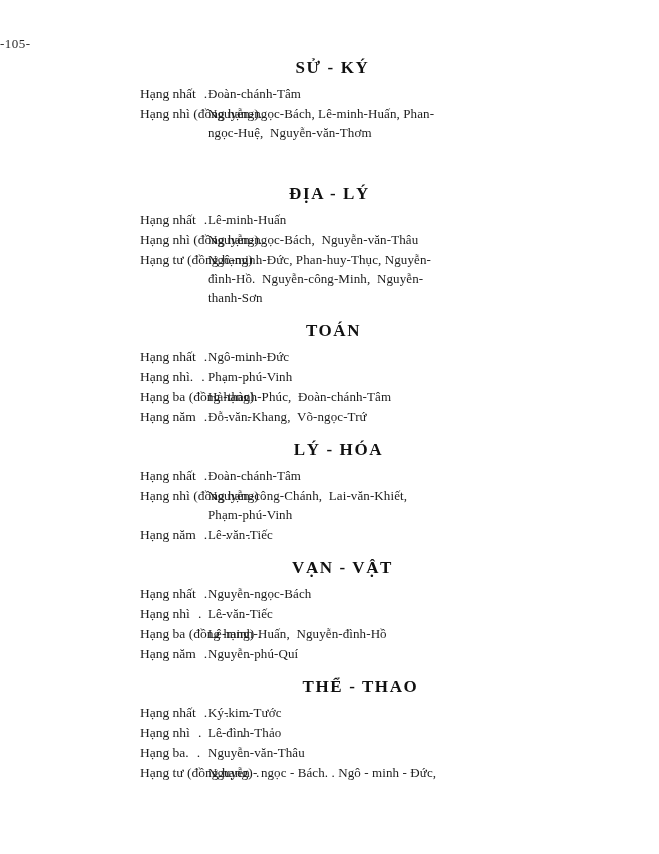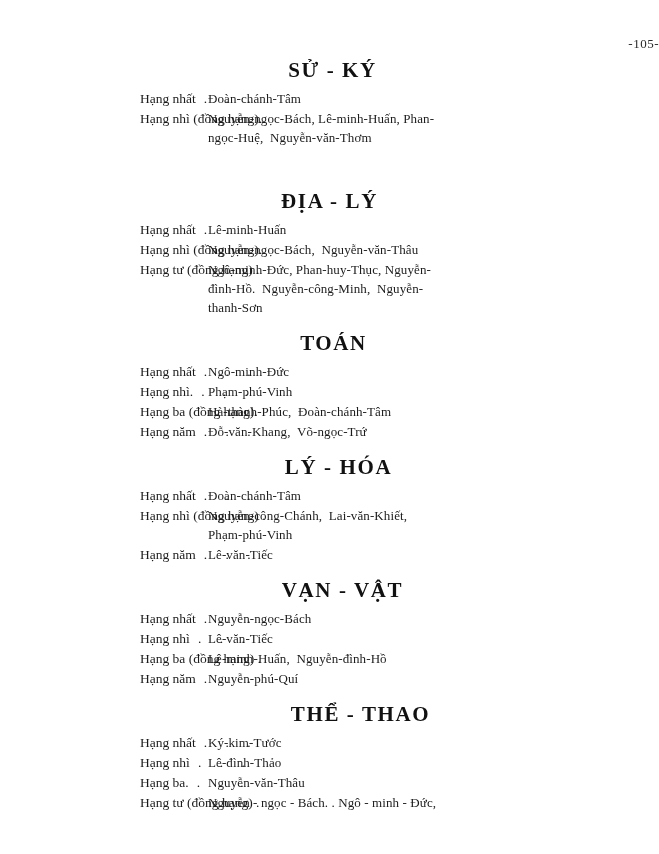--- a/index.html
+++ b/index.html
@@ -14,37 +14,37 @@
     background: #ffffff;
     font-family: "Liberation Serif", "DejaVu Serif", serif;
     color: #1b1b1b;
     overflow: hidden;
   }
   .folio {
     position: absolute;
     top: 36px;
     left: 0;
     width: 659px;
-    text-align: right;
+    text-align: left;
     font-size: 13px;
     letter-spacing: 0.5px;
     color: #2a2a2a;
   }
   .content {
     position: absolute;
     top: 58px;
     left: 0;
     width: 659px;
   }
   .section {
     margin-bottom: 2px;
   }
   .section-heading {
     text-align: center;
-    font-size: 21px;
+    font-size: 17px;
     font-weight: 700;
     letter-spacing: 1.6px;
     margin: 0 0 6px 0;
     padding-left: 18px;
     color: #111111;
   }
   .sec-suky .section-heading  { padding-left: 6px; }
   .sec-dialy .section-heading { padding-left: 0px; margin-top: 28px; }
   .sec-toan .section-heading  { padding-left: 8px; }
   .sec-lyhoa .section-heading { }

